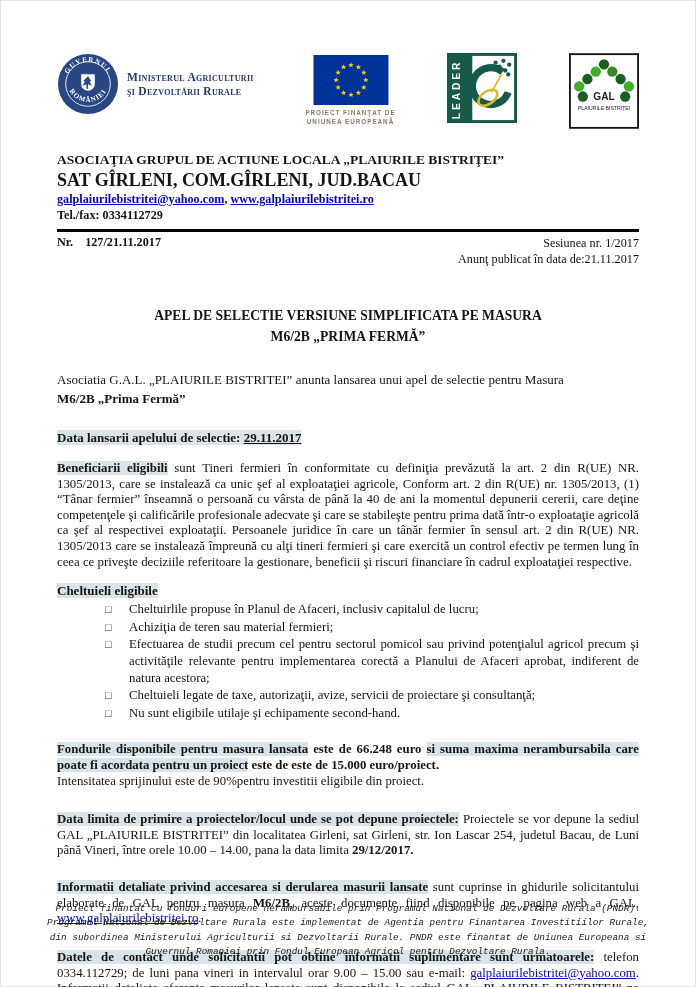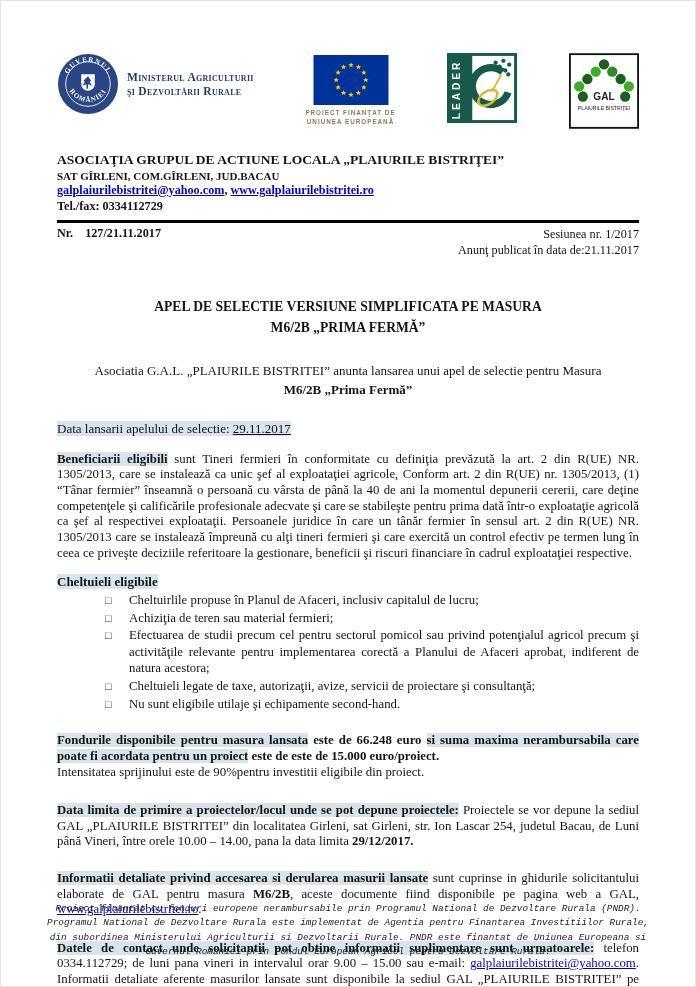--- a/index.html
+++ b/index.html
@@ -22,40 +22,40 @@
     font-size:11.5px;line-height:1.25;letter-spacing:.3px;}
   .eu-block{display:flex;flex-direction:column;align-items:center;margin-top:2px;}
   .eu-flag{width:76px;height:50px;display:block;}
   .eu-caption{font-family:"Liberation Sans",sans-serif;font-size:6.3px;letter-spacing:1px;
     color:#8a7a5f;text-align:center;line-height:1.5;margin-top:3px;font-weight:bold;}
   .leader{width:70px;height:70px;}
   .gal{width:70px;height:76px;}
   
   .org-block{font-weight:bold;margin-top:16px;line-height:1.3;}
   .org-name{font-size:13.5px;}
-  .org-address{font-size:11px;}
+  .org-address{font-size:18px;}
   .org-cui{font-size:11.8px;}
   .iban{color:var(--link);}
   .org-links{font-size:12.2px;}
   .link{color:var(--link);text-decoration:underline;cursor:pointer;}
   .org-tel{font-size:12.2px;}
   .rule{border-top:3px solid #000;margin-top:5px;}
   .meta-row{display:flex;justify-content:space-between;font-size:12.2px;margin-top:3px;}
   .meta-left{font-weight:bold;}
   .num-gap{display:inline-block;width:12px;}
   .meta-right{text-align:right;line-height:1.32;}
   
   .title-block{text-align:center;font-weight:bold;font-size:13.6px;line-height:1.55;margin-top:38px;}
-  .intro-block{text-align:center;font-size:13px;line-height:1.5;margin-top:23px;}
+  .intro-block{text-align:left;font-size:13px;line-height:1.5;margin-top:23px;}
   .intro-line2{font-weight:bold;}
   .para{font-size:12.8px;line-height:1.22;text-align:justify;margin-top:15px;}
   .b{font-weight:bold;}
   .hl{background:var(--highlight);}
   .u{text-decoration:underline;}
-  .launch-line{margin-top:21px;font-size:13px;font-weight:normal;}
+  .launch-line{margin-top:21px;font-size:13px;font-weight:bold;}
   .section-head{font-size:13px;font-weight:bold;margin-top:1px;}
   ul.bullets{list-style:none;margin:2px 0 0;padding:0 0 0 48px;font-size:12.8px;}
   ul.bullets li{display:flex;gap:13px;line-height:1.3;margin-top:1px;}
   ul.bullets .bx{flex:0 0 11px;font-size:11px;color:#333;transform:translateY(.5px);}
   ul.bullets .btxt{flex:1;text-align:justify;}
   .mt-lg{margin-top:21px;}
   .mt-xl{margin-top:23px;}
   
   .footer{
     position:absolute;left:44px;right:44px;bottom:26px;text-align:center;

